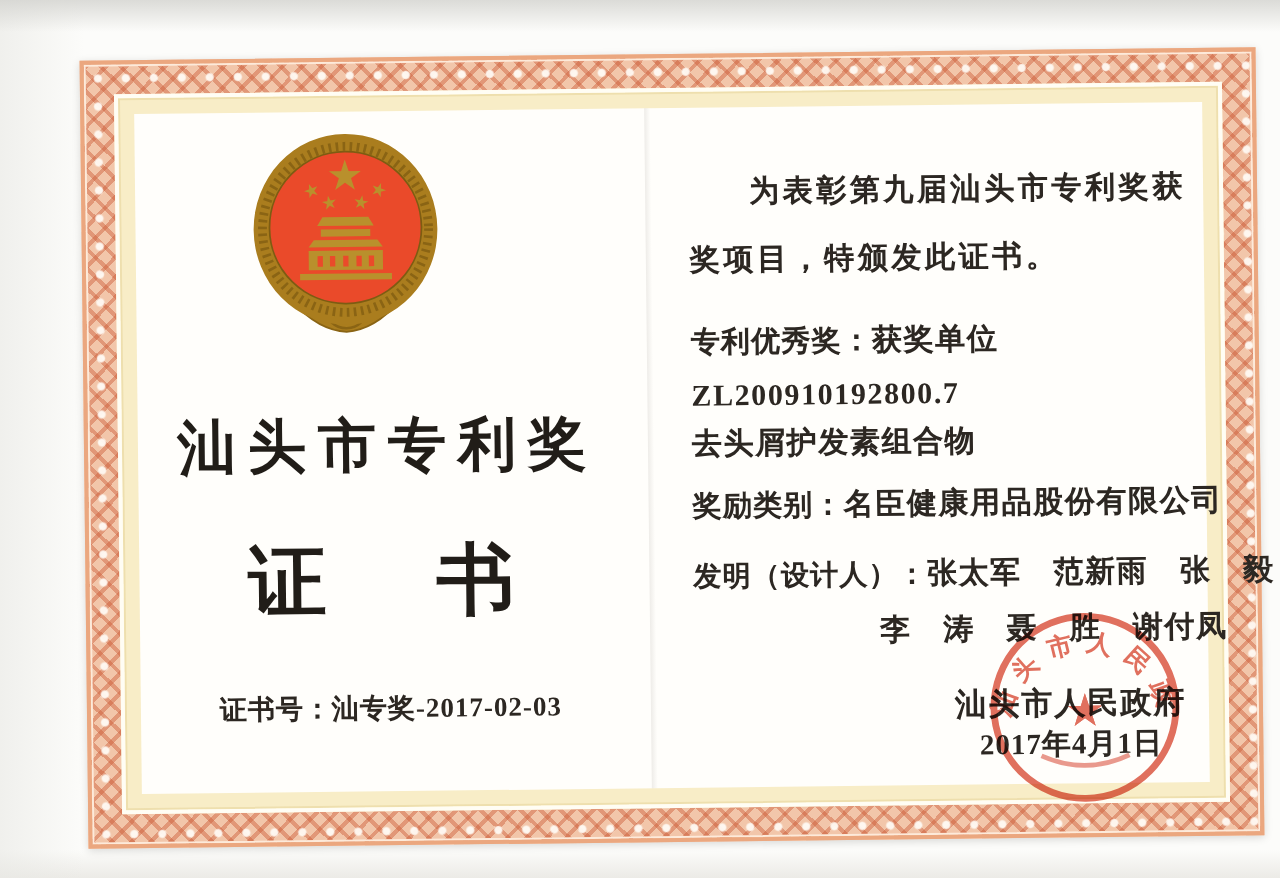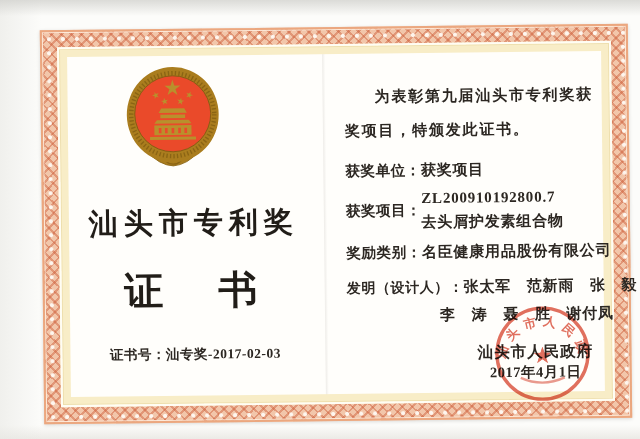--- a/index.html
+++ b/index.html
@@ -114,25 +114,24 @@
           <div class="cert-no">证书号：汕专奖-2017-02-03</div>
         </div>
 
         <div class="pane-right">
           <div class="intro">
             <span class="l1">为表彰第九届汕头市专利奖获</span>
             <span class="l2">奖项目，特颁发此证书。</span>
           </div>
 
           <div class="row row-cat">
-            <span class="lab">获奖单位：</span><span class="val">获奖项目</span>
+            <span class="lab">专利优秀奖：</span><span class="val">获奖单位</span>
           </div>
 
           <div class="row row-proj">
-            <span class="lab">获奖项目：</span>
             <span class="vals">
               <span class="val" style="display:block">ZL200910192800.7</span>
               <span class="val" style="display:block">去头屑护发素组合物</span>
             </span>
           </div>
 
           <div class="row row-winner">
             <span class="lab">奖励类别：</span><span class="val">名臣健康用品股份有限公司</span>
           </div>
 

